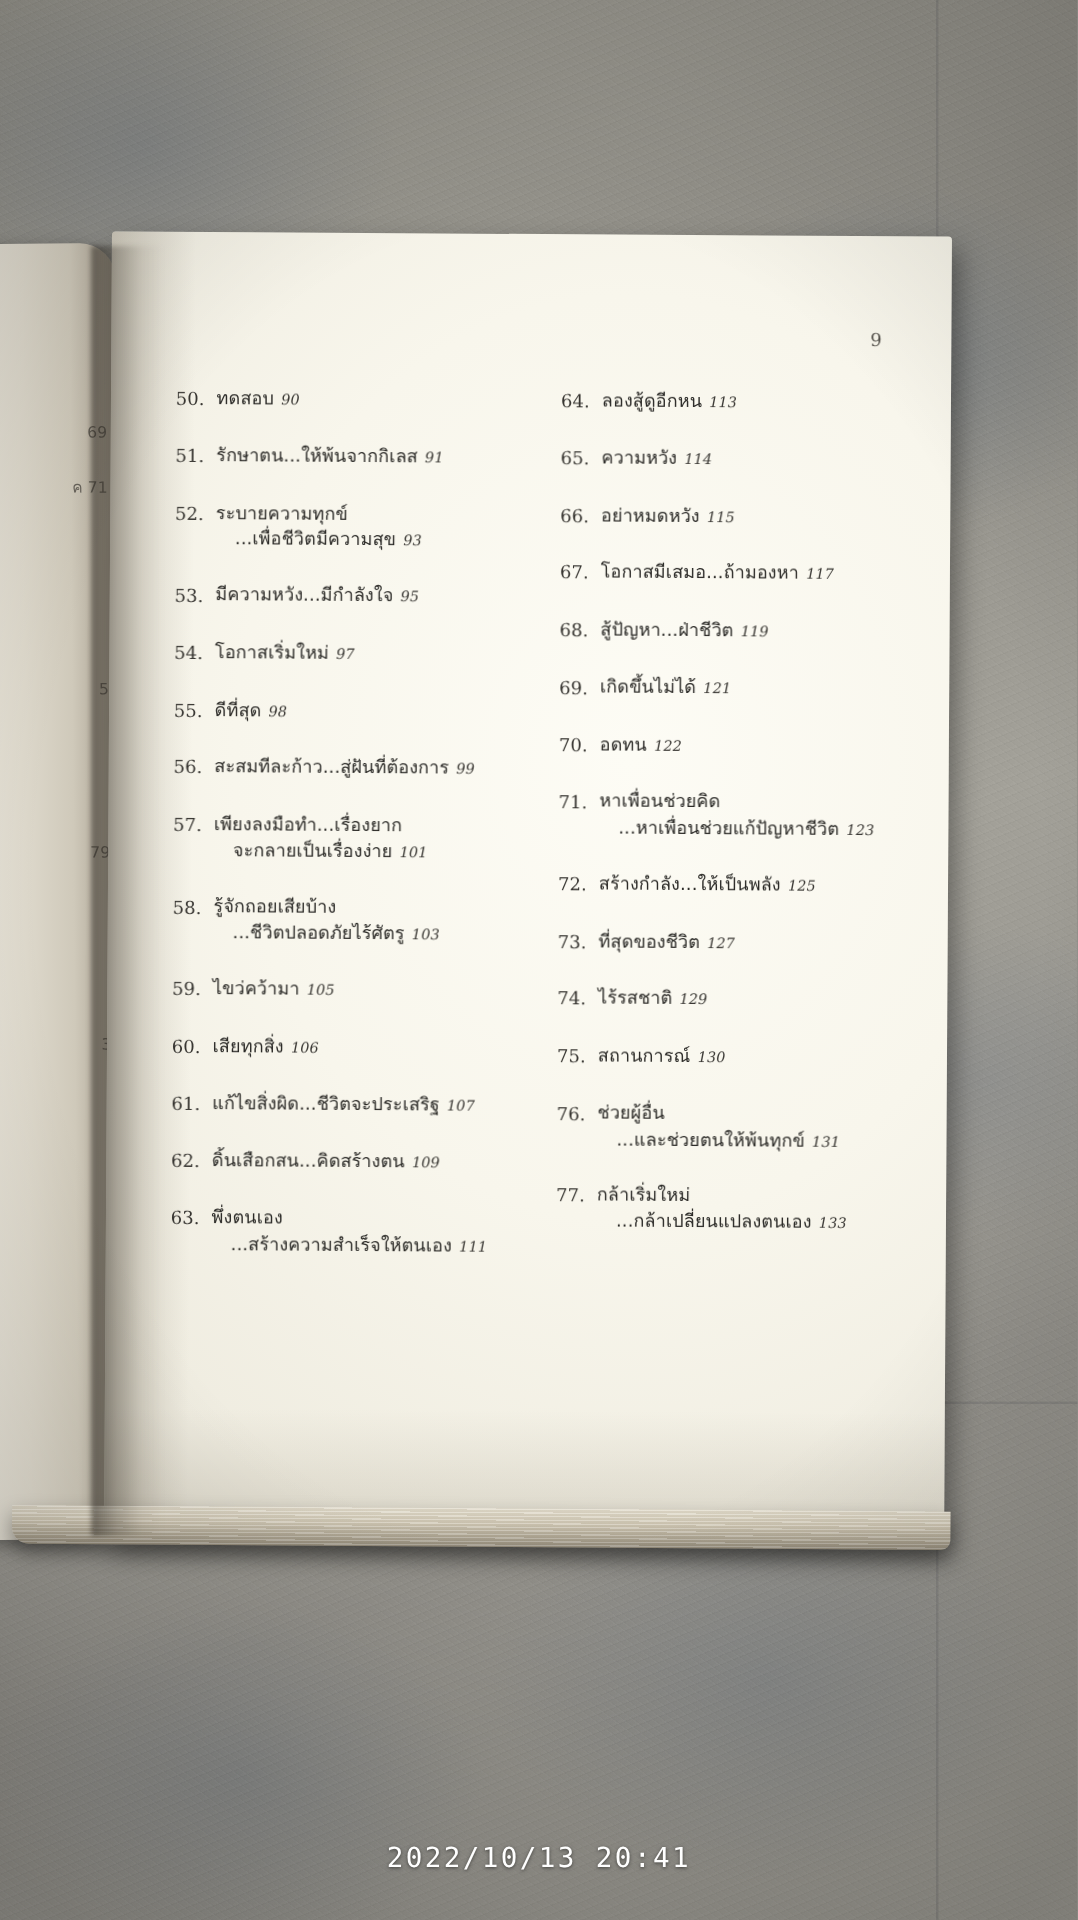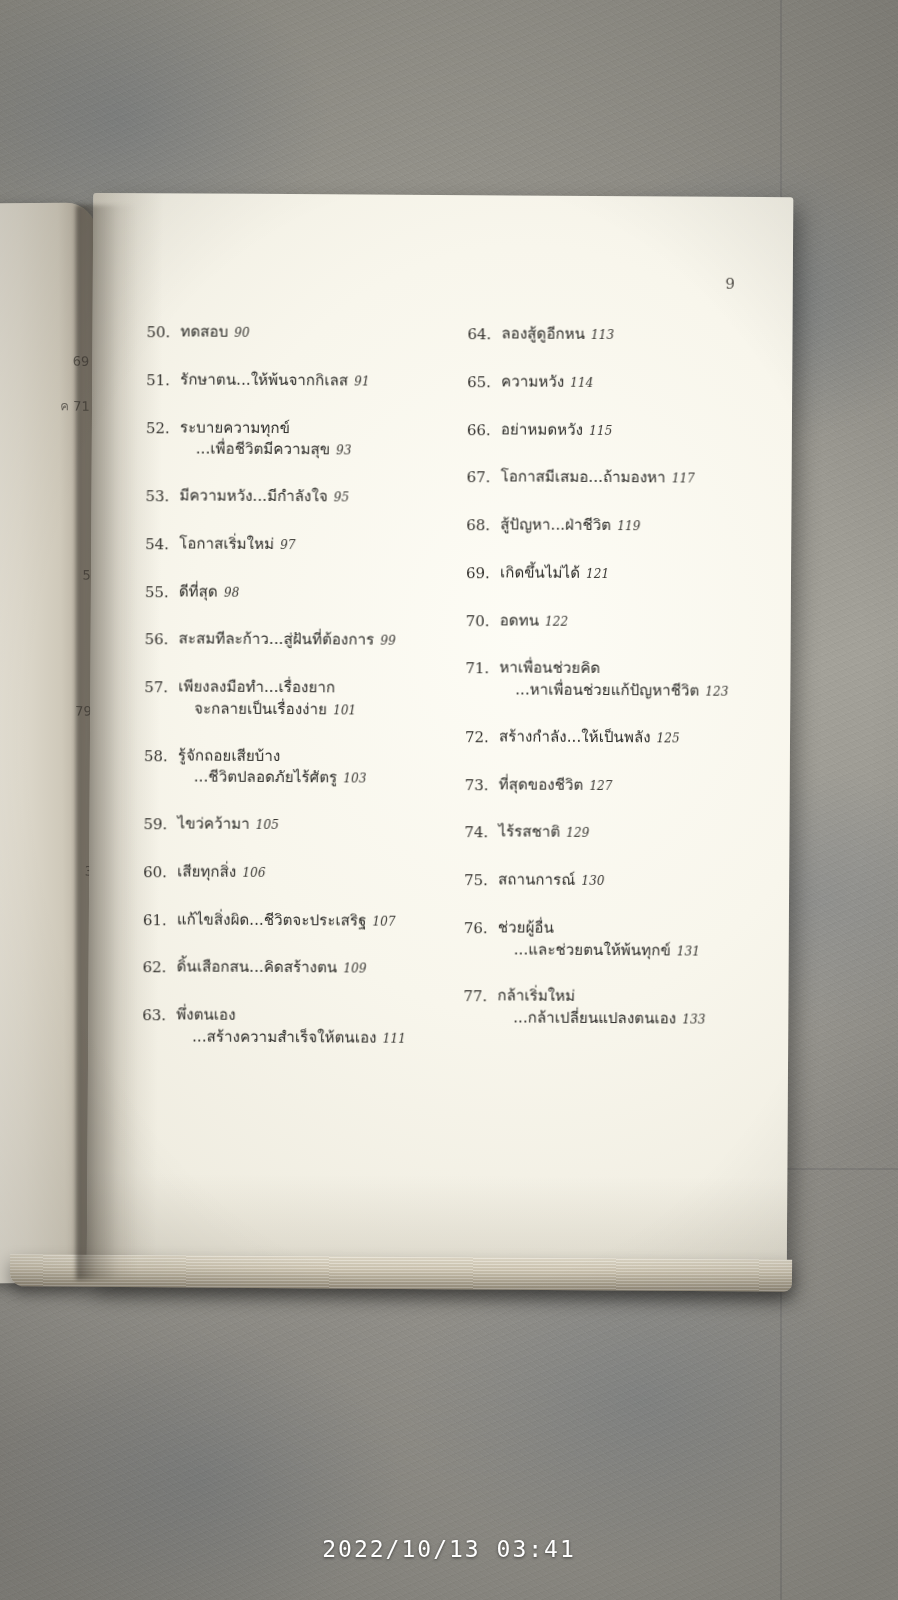--- a/index.html
+++ b/index.html
@@ -446,13 +446,13 @@
       </div>
     </div>
   </div>
 
   <div id="page-edge">
     <div id="page-edge-lines"></div>
   </div>
 </div>
 
 <div id="vignette"></div>
-<div id="timestamp">2022/10/13  03:41</div>
+<div id="timestamp">2022/10/13  20:41</div>
 
 </body></html>

